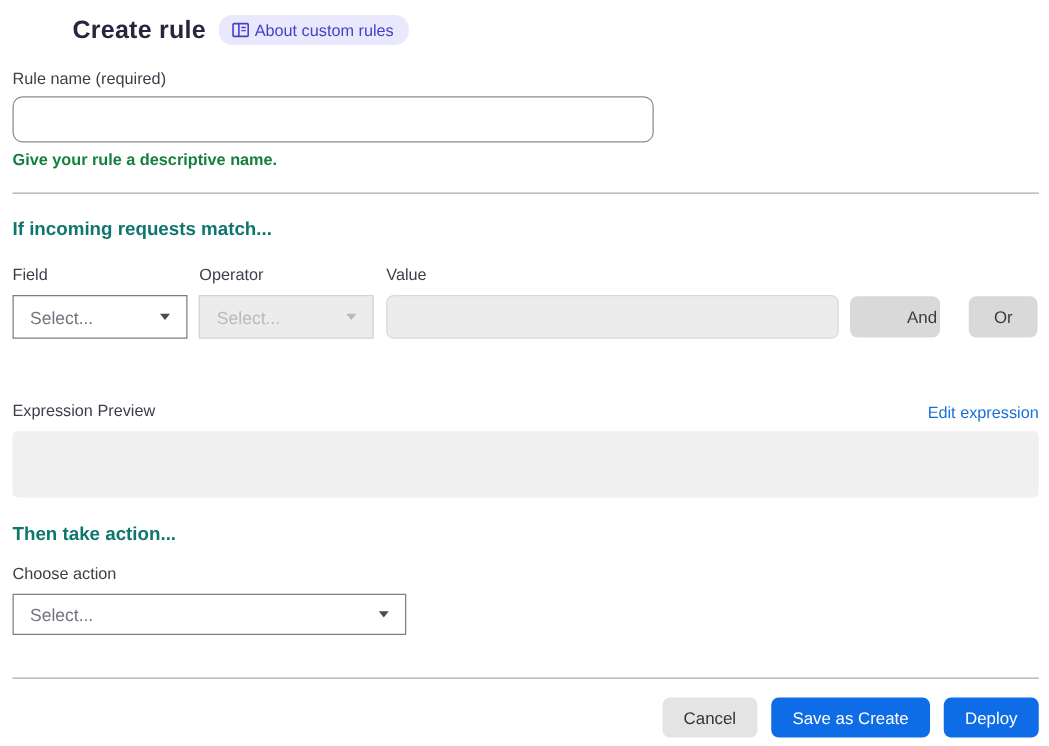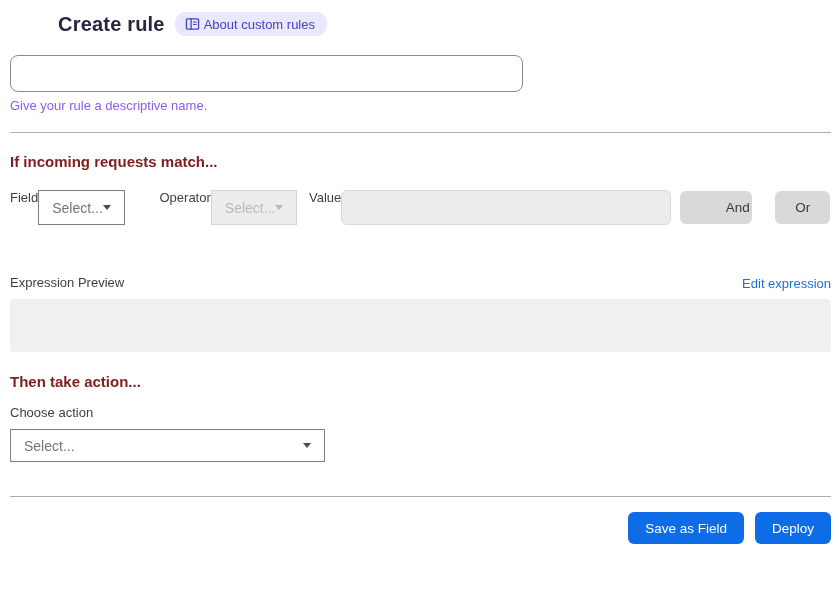--- a/index.html
+++ b/index.html
@@ -21,42 +21,42 @@
     display: inline-flex; align-items: center; gap: 4px;
     background: #eae8fc; color: #4442c8;
     font-size: 13px; line-height: 1;
     padding: 5px 12px 5px 10px; border-radius: 11px;
     cursor: pointer; white-space: nowrap;
   }
   .about-badge svg { display: block; }
 
   
   .field-label { font-size: 13px; color: #3e3e4a; line-height: 16px; }
-  .helper-text { font-size: 13px; color: #8b5cf6; line-height: 16px; margin-top: 6px; }
+  .helper-text { font-size: 13px; color: #15803d; line-height: 16px; margin-top: 6px; font-weight: bold; }
 
   .rule-name-section { margin-top: 16px; }
   .text-input {
     display: block; width: 513px; height: 37px; margin-top: 6px;
     border: 1px solid #8b8b93; border-radius: 8px;
     padding: 0 12px; font-size: 14px; color: #26263e;
     font-family: inherit; background: #fff; outline: none;
   }
 
   .divider { border: none; border-top: 1px solid #ababab; height: 0; width: 821px; }
   .divider-top { margin-top: 18px; }
   .divider-bottom { margin-top: 34px; }
 
   .section-heading {
-    font-size: 15px; font-weight: 700; color: #7f1d1d; line-height: 18px;
+    font-size: 15px; font-weight: 700; color: #0f766e; line-height: 18px;
   }
   .match-heading { margin-top: 20px; }
 
   
   .match-row { display: flex; margin-top: 19px; align-items: flex-end; }
-  .match-col { display: flex; }
+  .match-col { display: flex; flex-direction: column; }
   .col-field { width: 149px; margin-right: 9px; }
   .col-operator { width: 148px; margin-right: 10px; }
   .col-value { width: 384px; margin-right: 9px; }
   .match-col .field-label { margin-bottom: 8px; }
 
   .select-box {
     height: 35px; border-radius: 0; background: #fff;
     border: 1px solid #7e7e88;
     display: flex; align-items: center; justify-content: space-between;
     padding: 0 13px; font-size: 14px; color: #73737d; cursor: pointer;
@@ -130,20 +130,21 @@
           <line x1="6.5" y1="2" x2="6.5" y2="13" stroke="#4442c8" stroke-width="1.4"></line>
           <line x1="8.6" y1="5.4" x2="12.4" y2="5.4" stroke="#4442c8" stroke-width="1.2"></line>
           <line x1="8.6" y1="8" x2="12.4" y2="8" stroke="#4442c8" stroke-width="1.2"></line>
         </svg>
       </span>
       <span>About custom rules</span>
     </span>
   </div>
 
   <div class="rule-name-section">
+    <div class="field-label">Rule name (required)</div>
     <input class="text-input" type="text" placeholder="" style="">
     <div class="helper-text">Give your rule a descriptive name.</div>
   </div>
 
   <hr class="divider divider-top">
 
   <h2 class="section-heading match-heading">If incoming requests match...</h2>
 
   <div class="match-row">
     <div class="match-col col-field">
@@ -180,17 +181,18 @@
   <h2 class="section-heading action-heading">Then take action...</h2>
   <div class="field-label choose-label">Choose action</div>
   <div class="select-box action-select">
     <span>Select...</span>
     <span class="caret"></span>
   </div>
 
   <hr class="divider divider-bottom">
 
   <div class="footer-row">
-    <button class="btn btn-primary">Save as Field</button>
+    <button class="btn btn-secondary">Cancel</button>
+    <button class="btn btn-primary">Save as Create</button>
     <button class="btn btn-primary">Deploy</button>
   </div>
 
 </div>
 
 </body></html>

